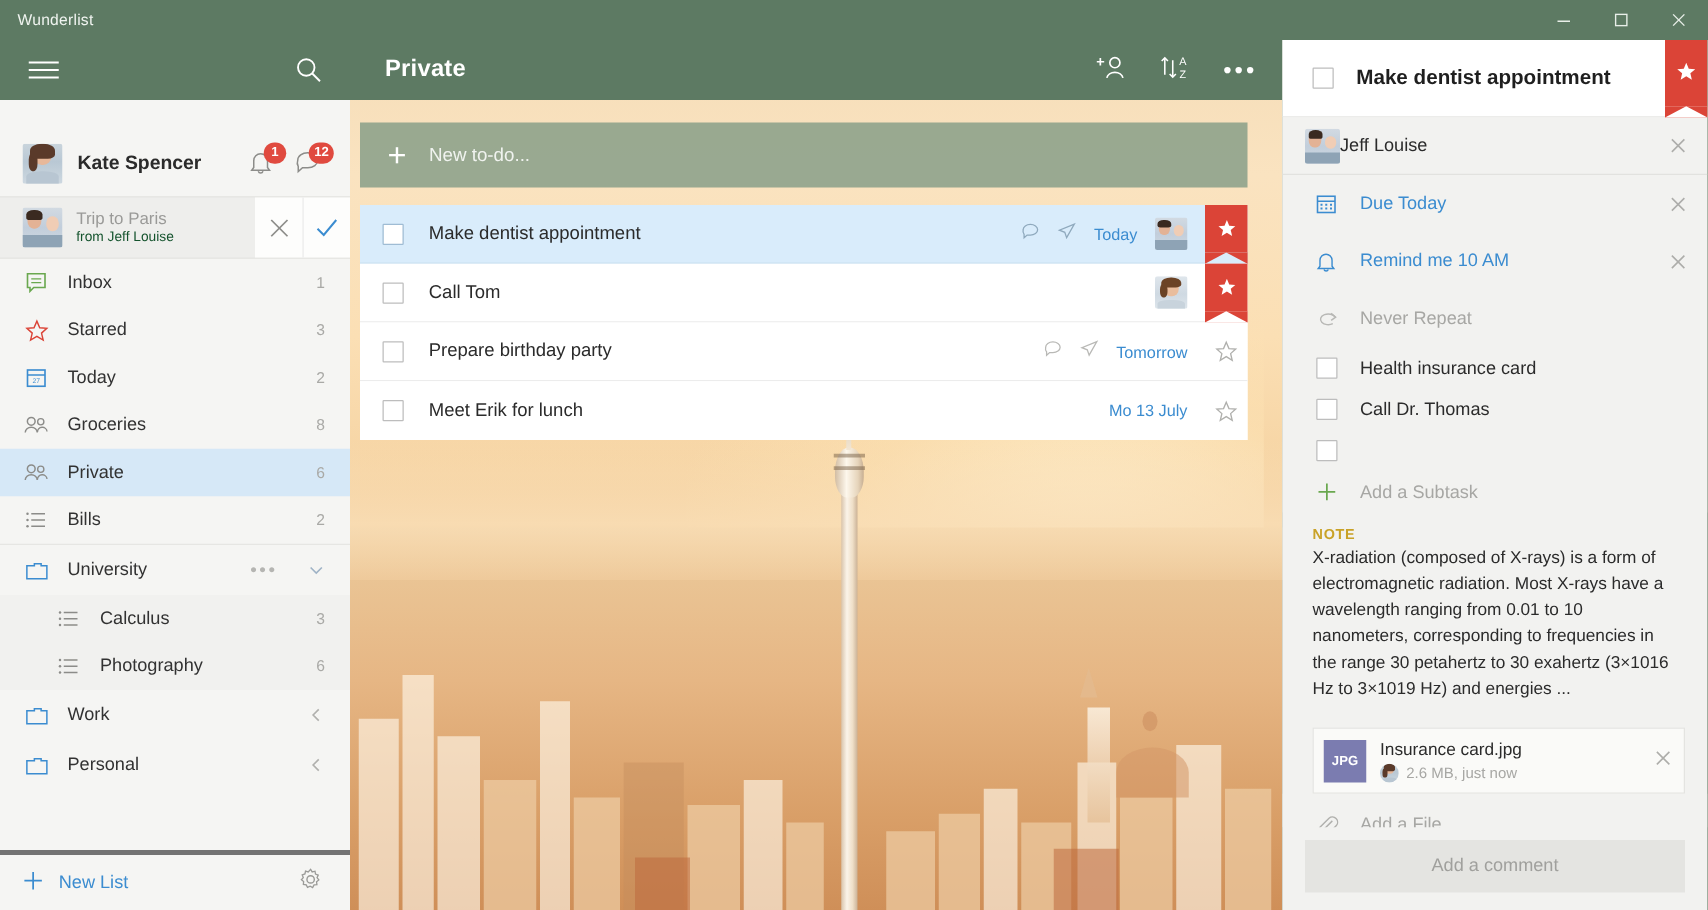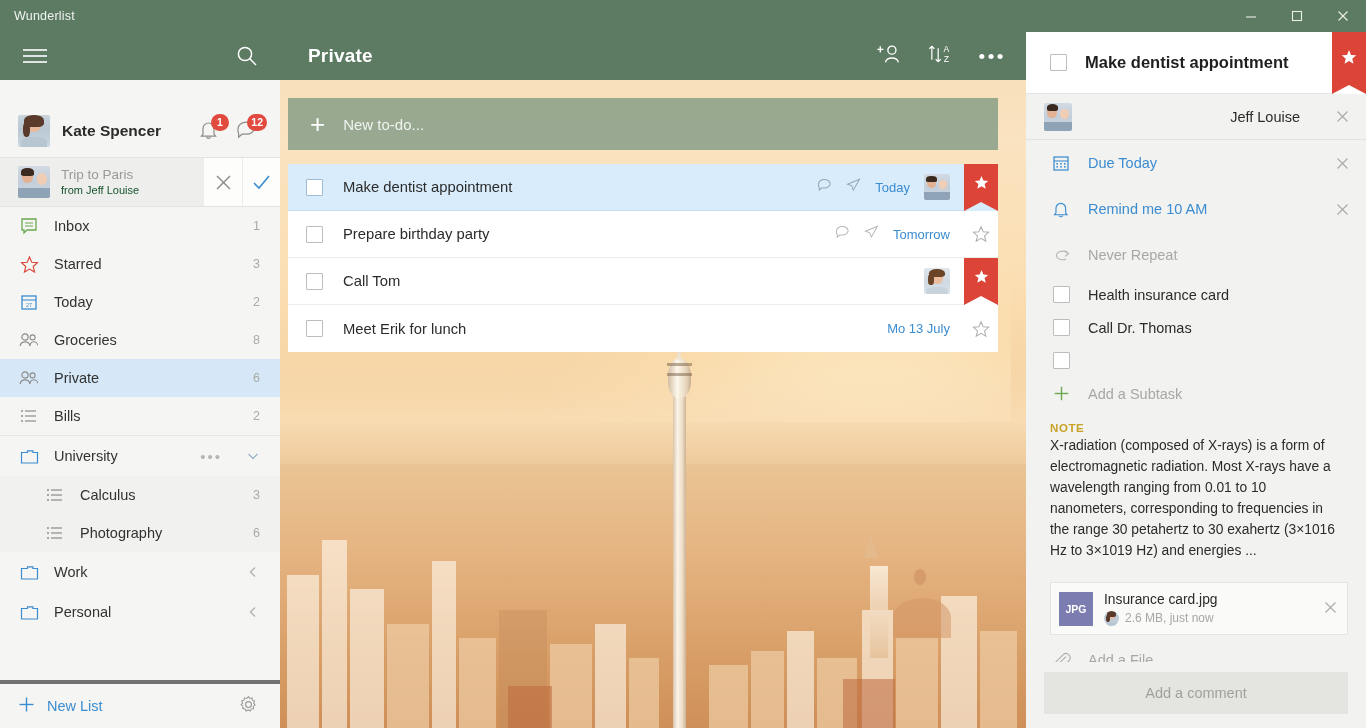--- a/index.html
+++ b/index.html
@@ -632,20 +632,38 @@
             </span>
             <span class="ribbon">
               <svg width="15" height="15" viewBox="0 0 20 20">
                   <polygon points="10,1.4 12.5,7.4 19,7.9 14.1,12.1 15.6,18.4 10,15 4.4,18.4 5.9,12.1 1,7.9 7.5,7.4" fill="#fff"></polygon>
                 </svg>
             </span>
           </div>
 
           <div class="task">
             <span class="cbox"></span>
+            <span class="task-label">Call Tom</span>
+            <span class="task-meta">
+              <span class="mini-av">
+                <span class="face f-tom" style="position:relative;display:block;width:100%;height:100%;">
+                    <span class="hair2"></span>
+                    <span class="body"></span>
+                  </span>
+              </span>
+            </span>
+            <span class="ribbon">
+              <svg width="15" height="15" viewBox="0 0 20 20">
+                  <polygon points="10,1.4 12.5,7.4 19,7.9 14.1,12.1 15.6,18.4 10,15 4.4,18.4 5.9,12.1 1,7.9 7.5,7.4" fill="#fff"></polygon>
+                </svg>
+            </span>
+          </div>
+
+          <div class="task">
+            <span class="cbox"></span>
             <span class="task-label">Prepare birthday party</span>
             <span class="task-meta">
               <span>
                 <svg width="15" height="14" viewBox="0 0 16 15">
                     <path d="M1.6 6.2 a6.2 4.6 0 1 1 6.2 4.6 h-2.8 l-2.6 2.3 v-3 a4.6 4.6 0 0 1 -0.8 -3.9 Z" fill="none" stroke="#b9b9b6" stroke-width="1.1"></path>
                   </svg>
               </span>
               <span>
                 <svg width="15" height="14" viewBox="0 0 16 15">
                     <path d="M14.4 1.4 L1.6 6.6 l4.6 1.8 l1.6 4.6 Z" fill="none" stroke="#b9b9b6" stroke-width="1.1"></path>
@@ -655,38 +673,20 @@
             </span>
             <span class="star-slot">
               <svg width="18" height="18" viewBox="0 0 20 20">
                   <polygon points="10,2 12.4,7.6 18.4,8.1 13.9,12.1 15.3,18 10,14.8 4.7,18 6.1,12.1 1.6,8.1 7.6,7.6" fill="none" stroke="#b0b0ad" stroke-width="1.2"></polygon>
                 </svg>
             </span>
           </div>
 
           <div class="task">
             <span class="cbox"></span>
-            <span class="task-label">Call Tom</span>
-            <span class="task-meta">
-              <span class="mini-av">
-                <span class="face f-tom" style="position:relative;display:block;width:100%;height:100%;">
-                    <span class="hair2"></span>
-                    <span class="body"></span>
-                  </span>
-              </span>
-            </span>
-            <span class="ribbon">
-              <svg width="15" height="15" viewBox="0 0 20 20">
-                  <polygon points="10,1.4 12.5,7.4 19,7.9 14.1,12.1 15.6,18.4 10,15 4.4,18.4 5.9,12.1 1,7.9 7.5,7.4" fill="#fff"></polygon>
-                </svg>
-            </span>
-          </div>
-
-          <div class="task">
-            <span class="cbox"></span>
             <span class="task-label">Meet Erik for lunch</span>
             <span class="task-meta">
               <span class="task-date">Mo 13 July</span>
             </span>
             <span class="star-slot">
               <svg width="18" height="18" viewBox="0 0 20 20">
                   <polygon points="10,2 12.4,7.6 18.4,8.1 13.9,12.1 15.3,18 10,14.8 4.7,18 6.1,12.1 1.6,8.1 7.6,7.6" fill="none" stroke="#b0b0ad" stroke-width="1.2"></polygon>
                 </svg>
             </span>
           </div>
@@ -703,21 +703,21 @@
         <span class="detail-title">Make dentist appointment</span>
         <span class="d-ribbon">
           <svg width="16" height="16" viewBox="0 0 20 20">
               <polygon points="10,1.4 12.5,7.4 19,7.9 14.1,12.1 15.6,18.4 10,15 4.4,18.4 5.9,12.1 1,7.9 7.5,7.4" fill="#fff"></polygon>
             </svg>
         </span>
       </div>
 
       <div class="detail-body">
 
-        <div class="d-row assignee" style="padding-left:18px;gap:32px;text-align:right;">
+        <div class="d-row assignee" style="padding-left:18px;gap:0;">
           <span class="avatar" style="width:28px;height:28px;flex:0 0 28px;">
             <span class="face f-jeff" style="position:absolute;inset:0;">
                 <span class="baby"></span>
                 <span class="body"></span>
               </span>
           </span>
           <span class="d-text">Jeff Louise</span>
           <span class="d-x">
             <svg width="13" height="13" viewBox="0 0 13 13">
                 <line x1="1.5" y1="1.5" x2="11.5" y2="11.5" stroke="#adadaa" stroke-width="1.3"></line>

